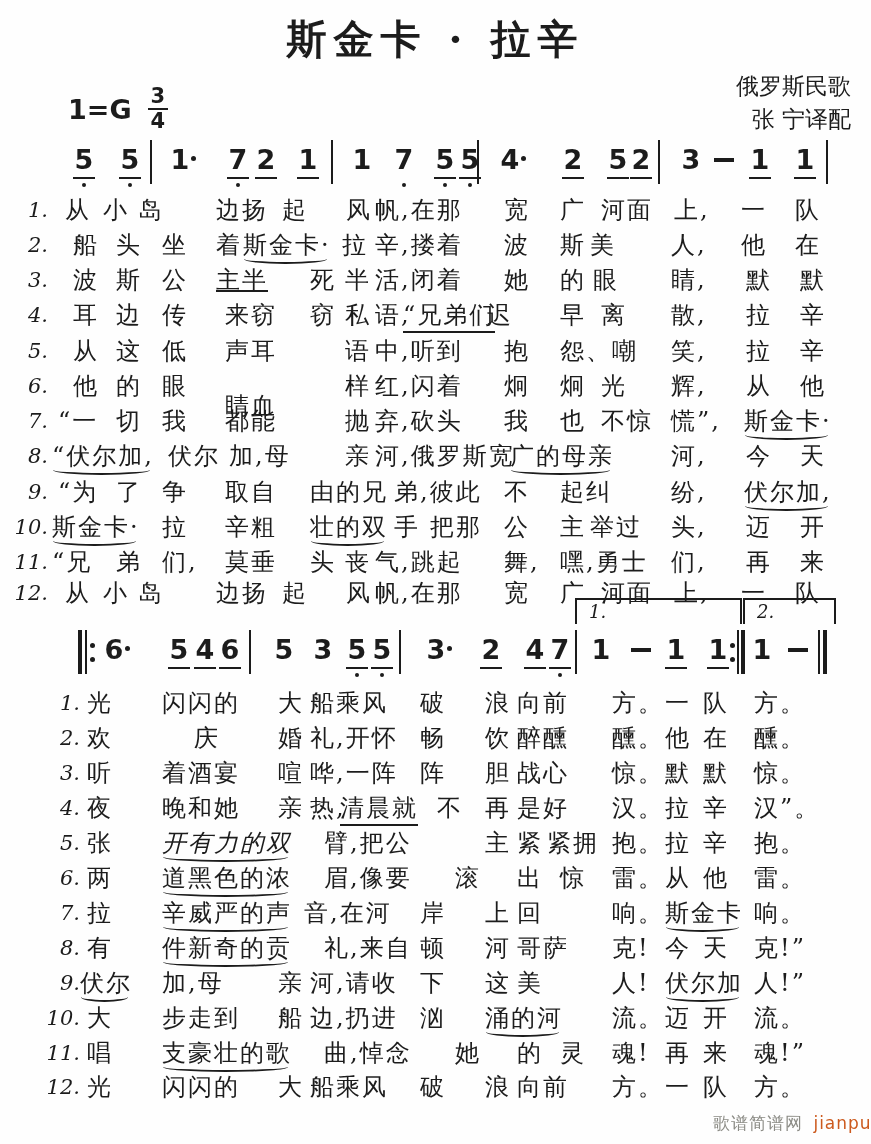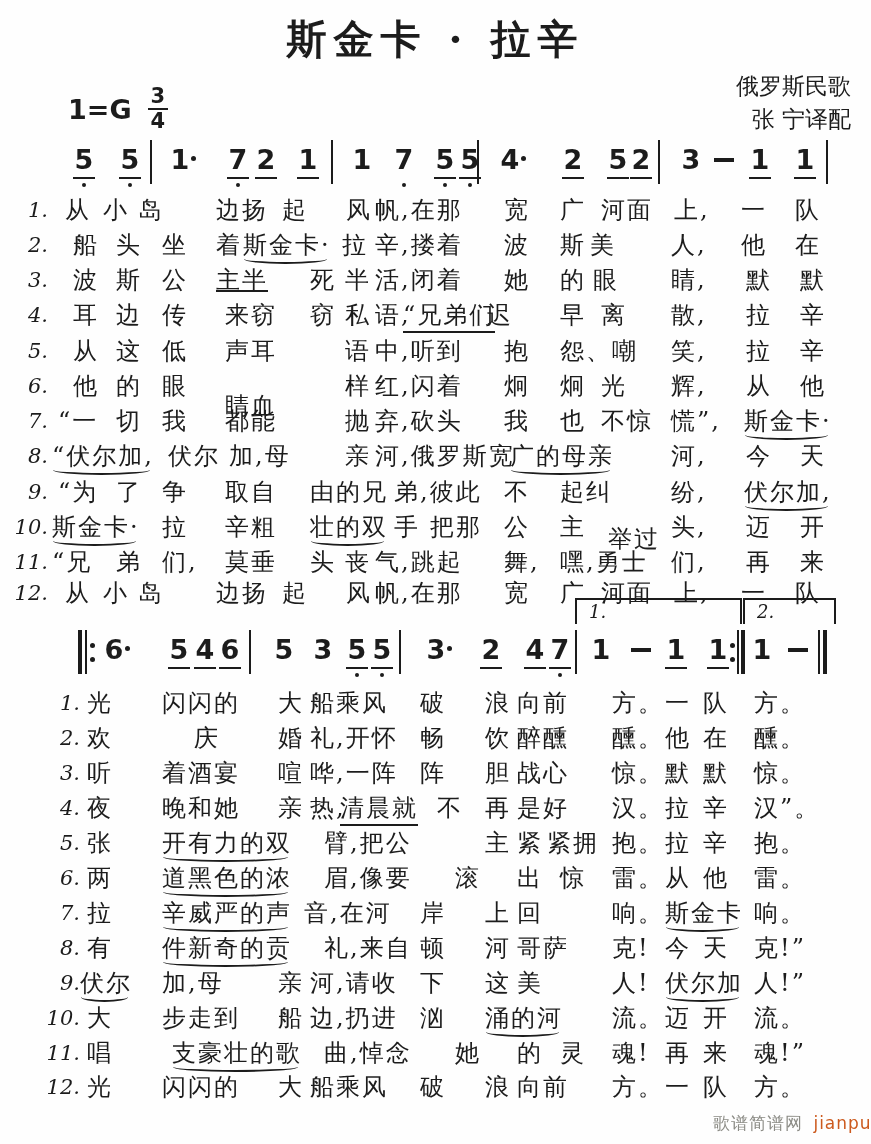--- a/index.html
+++ b/index.html
@@ -256,21 +256,21 @@
       <div class="vrow" style="top: 512px;">
         <span class="vnum" style="left: 14px;">10.</span>
         <span class="lc" style="left: 52px;">斯金卡·<span class="arc"></span></span>
         <span class="lc" style="left: 162px;">拉</span>
         <span class="lc" style="left: 225px;">辛粗</span>
         <span class="lc" style="left: 310px;">壮的双<span class="arc"></span></span>
         <span class="lc" style="left: 394px;">手</span>
         <span class="lc" style="left: 430px;">把那</span>
         <span class="lc" style="left: 504px;">公</span>
         <span class="lc" style="left: 560px;">主</span>
-        <span class="lc" style="left: 608px; margin-top: 12px;">举过</span>
+        <span class="lc" style="left: 590px;">举过</span>
         <span class="lc" style="left: 671px;">头,</span>
         <span class="lc" style="left: 746px;">迈</span>
         <span class="lc" style="left: 800px;">开</span>
       </div>
       <div class="vrow" style="top: 547px;">
         <span class="vnum" style="left: 14px;">11.</span>
         <span class="lc" style="left: 52px;">“兄</span>
         <span class="lc" style="left: 116px;">弟</span>
         <span class="lc" style="left: 162px;">们,</span>
         <span class="lc" style="left: 225px;">莫垂</span>
@@ -354,21 +354,21 @@
         <span class="lc" style="left: 485px;">再</span>
         <span class="lc" style="left: 517px;">是好</span>
         <span class="lc" style="left: 612px;">汉。</span>
         <span class="lc" style="left: 665px;">拉</span>
         <span class="lc" style="left: 703px;">辛</span>
         <span class="lc" style="left: 754px;">汉”。</span>
       </div>
       <div class="vrow" style="top: 828px;">
         <span class="vnum" style="left: 46px;">5.</span>
         <span class="lc" style="left: 87px;">张</span>
-        <span class="lc" style="left: 162px;">开有力的双<span class="arc"></span></span>
+        <span class="lc" style="left: 162px; font-style: italic;">开有力的双<span class="arc"></span></span>
         <span class="lc" style="left: 324px;">臂,把公</span>
         <span class="lc" style="left: 485px;">主</span>
         <span class="lc" style="left: 517px;">紧</span>
         <span class="lc" style="left: 547px;">紧拥</span>
         <span class="lc" style="left: 612px;">抱。</span>
         <span class="lc" style="left: 665px;">拉</span>
         <span class="lc" style="left: 703px;">辛</span>
         <span class="lc" style="left: 754px;">抱。</span>
       </div>
       <div class="vrow" style="top: 863px;">
@@ -431,21 +431,21 @@
         <span class="lc" style="left: 420px;">汹</span>
         <span class="lc" style="left: 485px;">涌的河<span class="arc"></span></span>
         <span class="lc" style="left: 612px;">流。</span>
         <span class="lc" style="left: 665px;">迈</span>
         <span class="lc" style="left: 703px;">开</span>
         <span class="lc" style="left: 754px;">流。</span>
       </div>
       <div class="vrow" style="top: 1038px;">
         <span class="vnum" style="left: 46px;">11.</span>
         <span class="lc" style="left: 87px;">唱</span>
-        <span class="lc" style="left: 172px;">支豪壮的歌<span class="arc"></span></span>
+        <span class="lc" style="left: 162px;">支豪壮的歌<span class="arc"></span></span>
         <span class="lc" style="left: 324px;">曲,悼念</span>
         <span class="lc" style="left: 455px;">她</span>
         <span class="lc" style="left: 517px;">的</span>
         <span class="lc" style="left: 560px;">灵</span>
         <span class="lc" style="left: 612px;">魂!</span>
         <span class="lc" style="left: 665px;">再</span>
         <span class="lc" style="left: 703px;">来</span>
         <span class="lc" style="left: 754px;">魂!”</span>
       </div>
       <div class="vrow" style="top: 1072px;">

